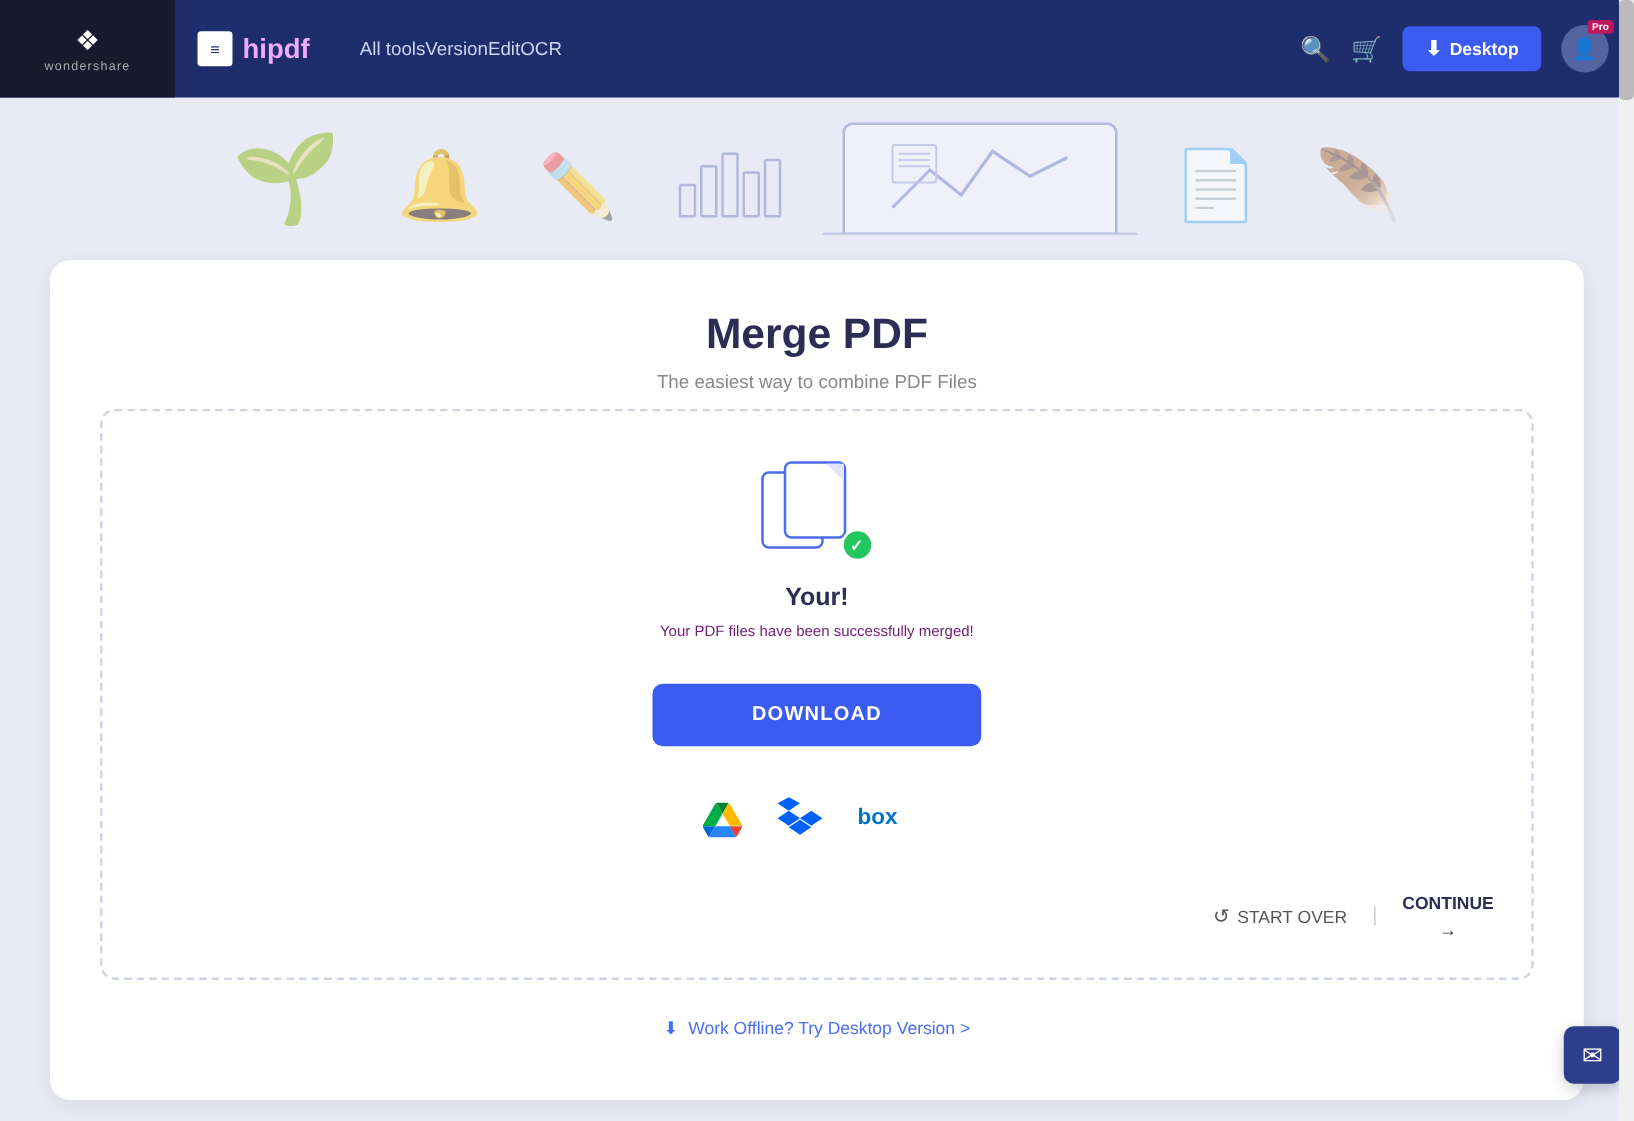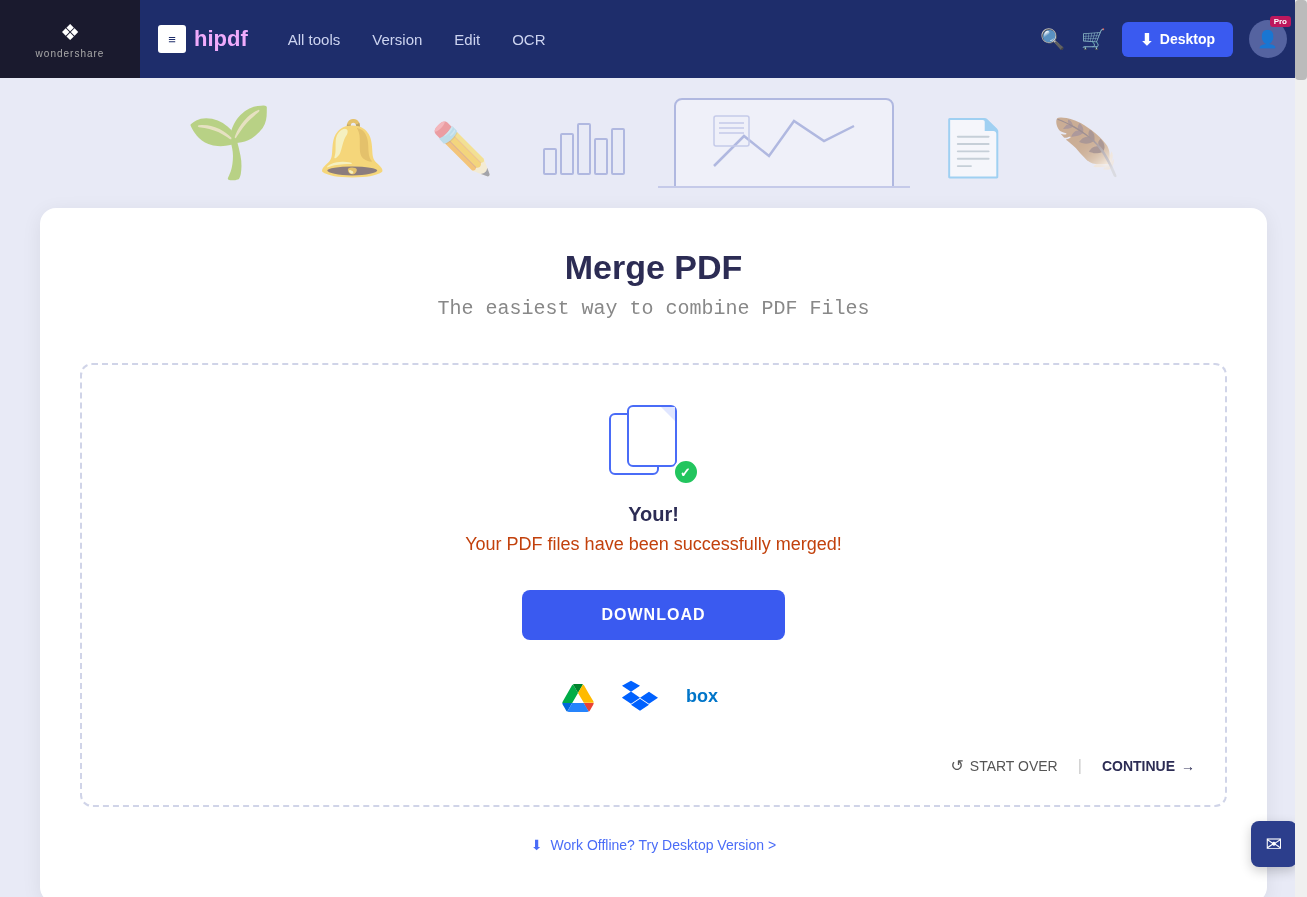--- a/index.html
+++ b/index.html
@@ -22,21 +22,21 @@
       display: flex; align-items: center; gap: 8px;
       margin-left: 18px; margin-right: 40px;
     }
     .hipdf-icon {
       width: 28px; height: 28px; background: white;
       display: flex; align-items: center; justify-content: center;
       border-radius: 3px;
     }
     .hipdf-icon span { color: #1e2d6b; font-weight: 900; font-size: 13px; }
     .navbar-logo-text { color: #f0abfc; font-size: 22px; font-weight: 600; }
-    .navbar-nav { display: flex; align-items: center; gap: 32px; flex: 1; }
+    .navbar-nav { display: flex; align-items: center; flex: 1; }
     .nav-item { color: #cdd4f0; font-size: 15px; cursor: pointer; text-decoration: none; }
     .navbar-actions { display: flex; align-items: center; gap: 16px; margin-right: 20px; }
     .icon-btn { background: none; border: none; cursor: pointer; color: #cdd4f0; font-size: 20px; }
     .desktop-btn {
       background: #3a5af0; color: white; border: none; border-radius: 6px;
       padding: 8px 18px; font-size: 14px; font-weight: 600; cursor: pointer;
       display: flex; align-items: center; gap: 6px;
     }
     .desktop-btn .btn-icon { font-size: 16px; }
     .avatar {
@@ -69,40 +69,40 @@
     .card {
       background: white; border-radius: 16px;
       width: 1300px; padding: 40px 40px 50px;
       box-shadow: 0 4px 20px rgba(0,0,0,0.07);
     }
     .card-title {
       text-align: center; font-size: 34px; font-weight: 700;
       color: #2c2c54; margin-bottom: 10px;
     }
     .card-subtitle {
-      text-align: center; font-size: 20px; color: #888; margin-bottom: 43px; font-family: Liberation Mono, monospace;
+      text-align: center; font-size: 15px; color: #888; margin-bottom: 13px;
     }
 
     
     .drop-area {
       border: 2px dashed #d0d4e8; border-radius: 12px;
       padding: 40px 30px 30px; min-height: 380px;
       display: flex; flex-direction: column; align-items: center; justify-content: center;
     }
 
     
     .success-icon-wrap {
       position: relative; width: 90px; height: 80px; margin-bottom: 18px;
     }
 
     .done-title {
       font-size: 20px; font-weight: 700; color: #2c2c54; margin-bottom: 8px;
     }
     .done-subtitle {
-      font-size: 18px; color: #c2410c; margin-bottom: 35px; text-align: right;
+      font-size: 12px; color: #701a75; margin-bottom: 35px; text-align: right;
     }
 
     .download-btn {
       background: #3a5af0; color: white; border: none; border-radius: 8px;
       padding: 16px 80px; font-size: 16px; font-weight: 700; cursor: pointer;
       letter-spacing: 1px; margin-bottom: 40px;
     }
 
     .cloud-icons {
       display: flex; align-items: center; gap: 28px; margin-bottom: 20px;
@@ -119,21 +119,21 @@
       gap: 20px; margin-top: 10px; padding-top: 10px;
       border-top: none;
     }
     .start-over-btn {
       background: none; border: none; color: #555; font-size: 14px; cursor: pointer;
       display: flex; align-items: center; gap: 6px;
     }
     .divider-v { color: #ccc; font-size: 16px; }
     .continue-btn {
       background: none; border: none; color: #2c2c54; font-size: 14px; font-weight: 600;
-      cursor: pointer; display: flex; align-items: center; gap: 6px;
+      cursor: pointer; display: flex; align-items: center; gap: 6px; flex-direction: column;
     }
 
     .offline-bar {
       display: flex; align-items: center; justify-content: center; gap: 8px;
       margin-top: 30px; color: #4a6cf7; font-size: 14px; cursor: pointer;
     }
 
     
     .float-chat {
       position: fixed; bottom: 30px; right: 10px;

